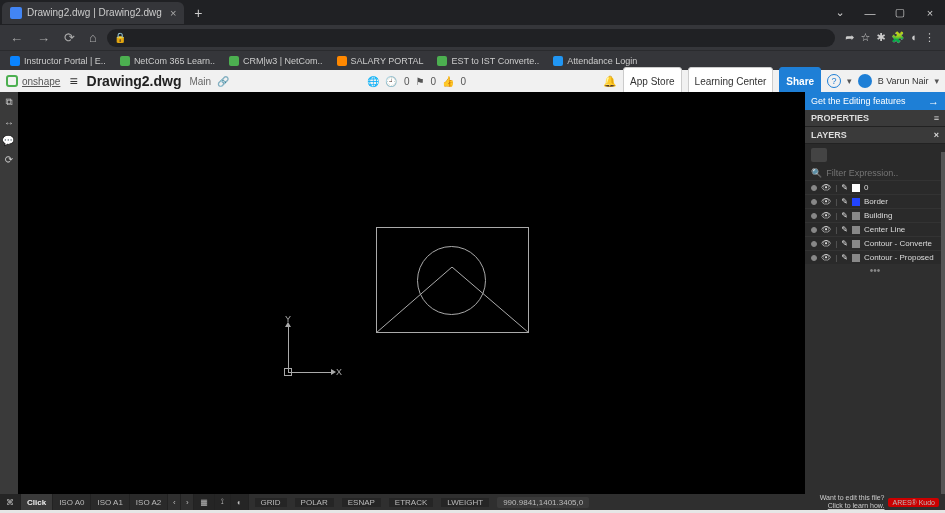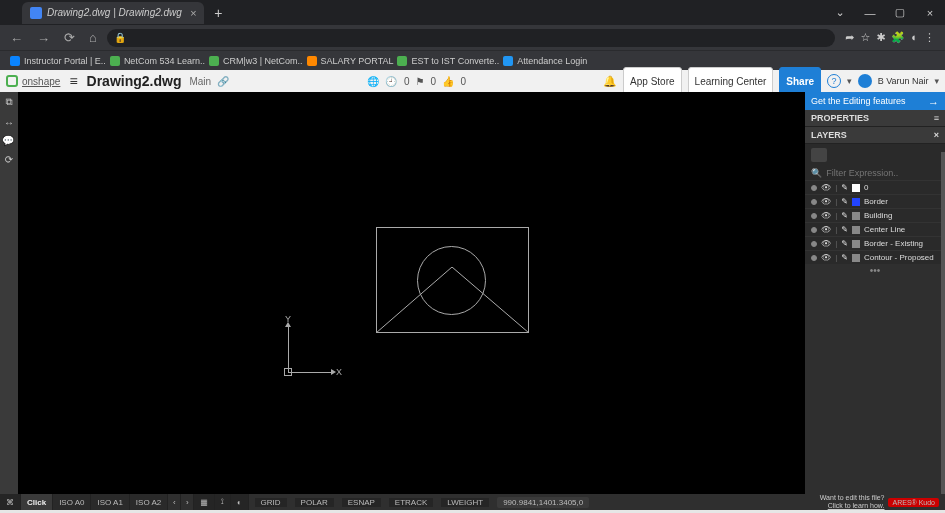--- a/index.html
+++ b/index.html
@@ -1,35 +1,35 @@
 <!DOCTYPE html>
 <html><head>
 <meta charset="utf-8">
 <style>
 * { margin:0; padding:0; box-sizing:border-box; font-family: Arial, sans-serif; }
 body { width:945px; height:513px; background:#202124; overflow:hidden; color:#e8eaed; font-size:11px; }
 
 
 .chrome-top { background:#202124; height:25px; display:flex; align-items:center; }
 .tabstrip { display:flex; align-items:center; height:25px; }
-.tab { background:#35363a; height:22px; border-radius:6px 6px 0 0; display:flex; align-items:center; padding:0 8px; margin-left:22px; min-width:100px; font-size:10px; color:#ccc;font-style:italic; }
+.tab { background:#35363a; height:22px; border-radius:6px 6px 0 0; display:flex; align-items:center; padding:0 8px; margin-left:2px; min-width:100px; font-size:10px; color:#ccc; }
 .tab .favicon { width:12px; height:12px; background:#4285f4; border-radius:2px; margin-right:5px; }
 .tab .close { margin-left:8px; font-size:11px; color:#aaa; }
 .newtab { color:#ccc; margin-left:6px; font-size:14px; padding:0 4px;}
 .win-ctrl { margin-left:auto; display:flex; }
 .win-ctrl span { width:30px; height:25px; display:flex; align-items:center; justify-content:center; color:#ccc; font-size:11px;}
 
 .addrbar { background:#35363a; height:25px; display:flex; align-items:center; padding:0 6px; gap:6px; }
 .addrbar .navbtn { color:#aaa; padding:0 4px; font-size:13px; }
 .omnibox { flex:1; background:#202124; border-radius:11px; height:18px; display:flex; align-items:center; padding:0 8px; color:#ccc; font-size:10px; }
 .omnibox .lock { margin-right:6px; font-size:10px; }
 .ext-row { display:flex; gap:6px; padding:0 4px; }
 .ext-row span { color:#ccc; font-size:11px; }
 
-.bookmarks { background:#35363a; height:20px; display:flex; align-items:center; gap:4px; padding:0 10px; border-top:1px solid #2a2b2e;}
+.bookmarks { background:#35363a; height:20px; display:flex; align-items:center; gap:14px; padding:0 10px; border-top:1px solid #2a2b2e;}
 .bm { display:flex; align-items:center; gap:4px; font-size:9px; color:#ccc; }
 .bm .ico { width:10px; height:10px; border-radius:2px; }
 
 
 .appbar { background:#f1f1f1; height:22px; display:flex; align-items:center; padding:0 6px; gap:6px; color:#333; }
 .brandblock { display:flex; align-items:center; gap:4px; }
 .brandblock .logo { width:12px; height:12px; border:2px solid #4caf50; border-radius:3px; }
 .brandblock .brand { font-size:10px; color:#555;text-decoration:underline; }
 .hamburger { font-size:14px; color:#333; padding:0 3px;}
 .docname { font-weight:bold; font-size:14px; color:#222;}
@@ -138,21 +138,21 @@
   </div>
 </div>
 
 <div class="bookmarks" id="bmrow">
     <div class="bm">
       <span class="ico" style="background: rgb(10, 132, 255);"></span>
       <span>Instructor Portal | E..</span>
     </div>
     <div class="bm">
       <span class="ico" style="background: rgb(76, 175, 80);"></span>
-      <span>NetCom 534 Learn..</span>
+      <span>NetCom 365 Learn..</span>
     </div>
     <div class="bm">
       <span class="ico" style="background: rgb(76, 175, 80);"></span>
       <span>CRM|w3 | NetCom..</span>
     </div>
     <div class="bm">
       <span class="ico" style="background: rgb(255, 136, 0);"></span>
       <span>SALARY PORTAL</span>
     </div>
     <div class="bm">
@@ -287,21 +287,21 @@
   <span class="pencil">✎</span>
   <span class="sw" style="background:#888888"></span>
   <span>Center Line</span>
         </div>
         <div class="layer-row">
           <span class="dot on"></span>
   <span class="eye">👁</span>
   <span style="color:#666;">|</span>
   <span class="pencil">✎</span>
   <span class="sw" style="background:#888888"></span>
-  <span>Border - Existing</span>
+  <span>Contour - Converte</span>
         </div>
         <div class="layer-row">
           <span class="dot on"></span>
   <span class="eye">👁</span>
   <span style="color:#666;">|</span>
   <span class="pencil">✎</span>
   <span class="sw" style="background:#888888"></span>
   <span>Contour - Proposed</span>
         </div>
       </div>

